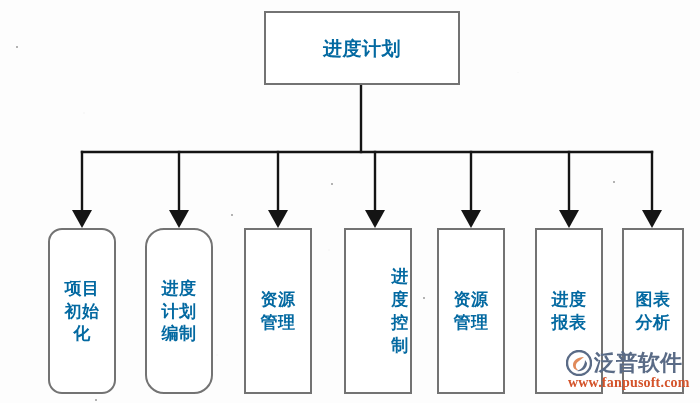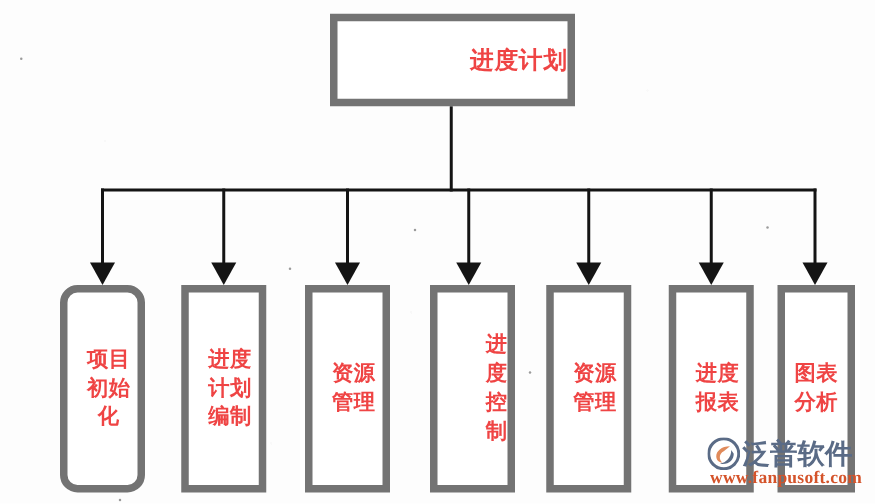--- a/index.html
+++ b/index.html
@@ -22,26 +22,26 @@
     background:
       radial-gradient(circle at 12% 28%, rgba(0,0,0,0.020) 0 1px, transparent 1px),
       radial-gradient(circle at 47% 62%, rgba(0,0,0,0.018) 0 1px, transparent 1px),
       radial-gradient(circle at 74% 18%, rgba(0,0,0,0.016) 0 1px, transparent 1px),
       radial-gradient(circle at 31% 88%, rgba(0,0,0,0.015) 0 1px, transparent 1px);
     pointer-events: none;
   }
   .node {
     position: absolute;
     box-sizing: border-box;
-    border: 6px solid #737373;
+    border: 2px solid #737373;
     background: #ffffff;
     display: flex;
     align-items: center;
-    justify-content: flex-end;
-    color: #ef4444;
+    justify-content: center;
+    color: #0369a1;
   }
   .node-label {
     text-align: center;
     font-weight: 700;
     letter-spacing: 0.5px;
   }
   #root-node {
     left: 264px;
     top: 11px;
     width: 196px;
@@ -158,21 +158,21 @@
   </svg>
 
   <div class="node" id="root-node">
     <span class="node-label">进度计划</span>
   </div>
 
   <div class="node leaf-node" style="left:48px;border-radius:14px;">
     <span class="node-label">项目初始化</span>
   </div>
 
-  <div class="node leaf-node" style="left:145px;">
+  <div class="node leaf-node" style="left:145px;border-radius:19px;">
     <span class="node-label">进度计划编制</span>
   </div>
 
   <div class="node leaf-node" style="left:244px;">
     <span class="node-label">资源管理</span>
   </div>
 
   <div class="node leaf-node" style="left:344px;padding-left:44px;">
     <span class="node-label">进度控制</span>
   </div>

